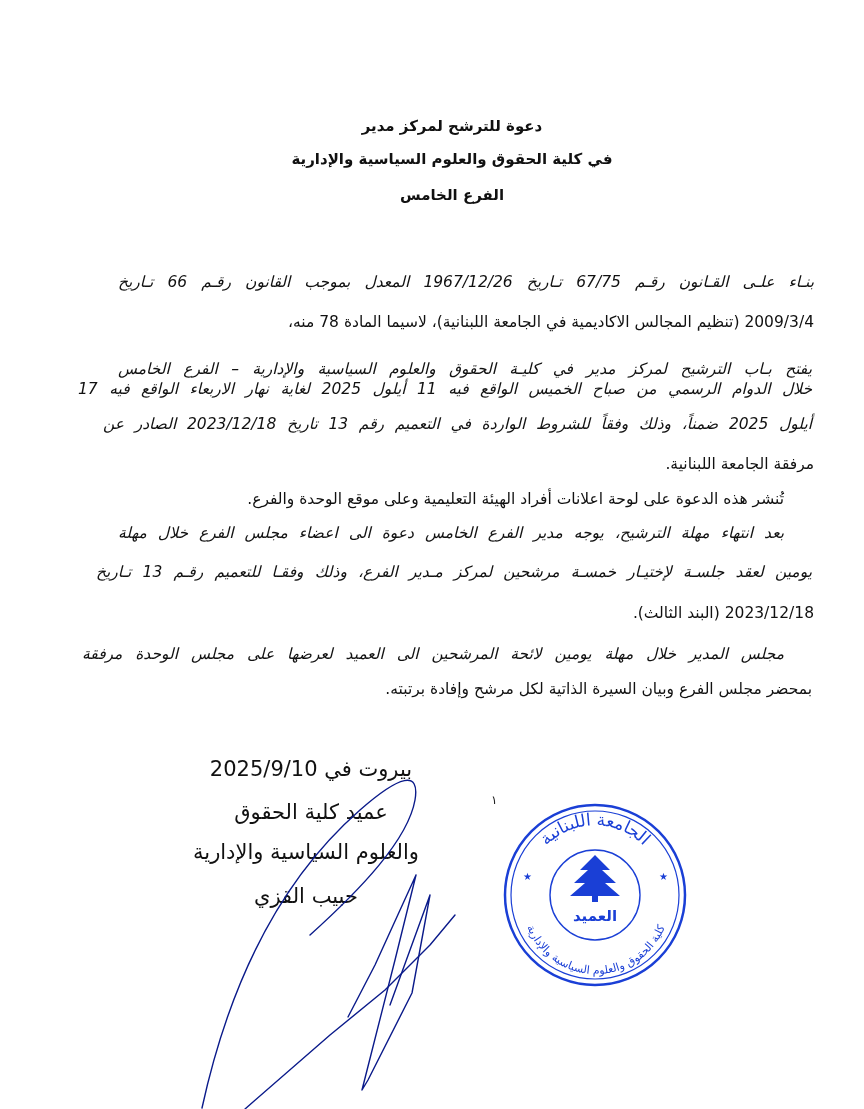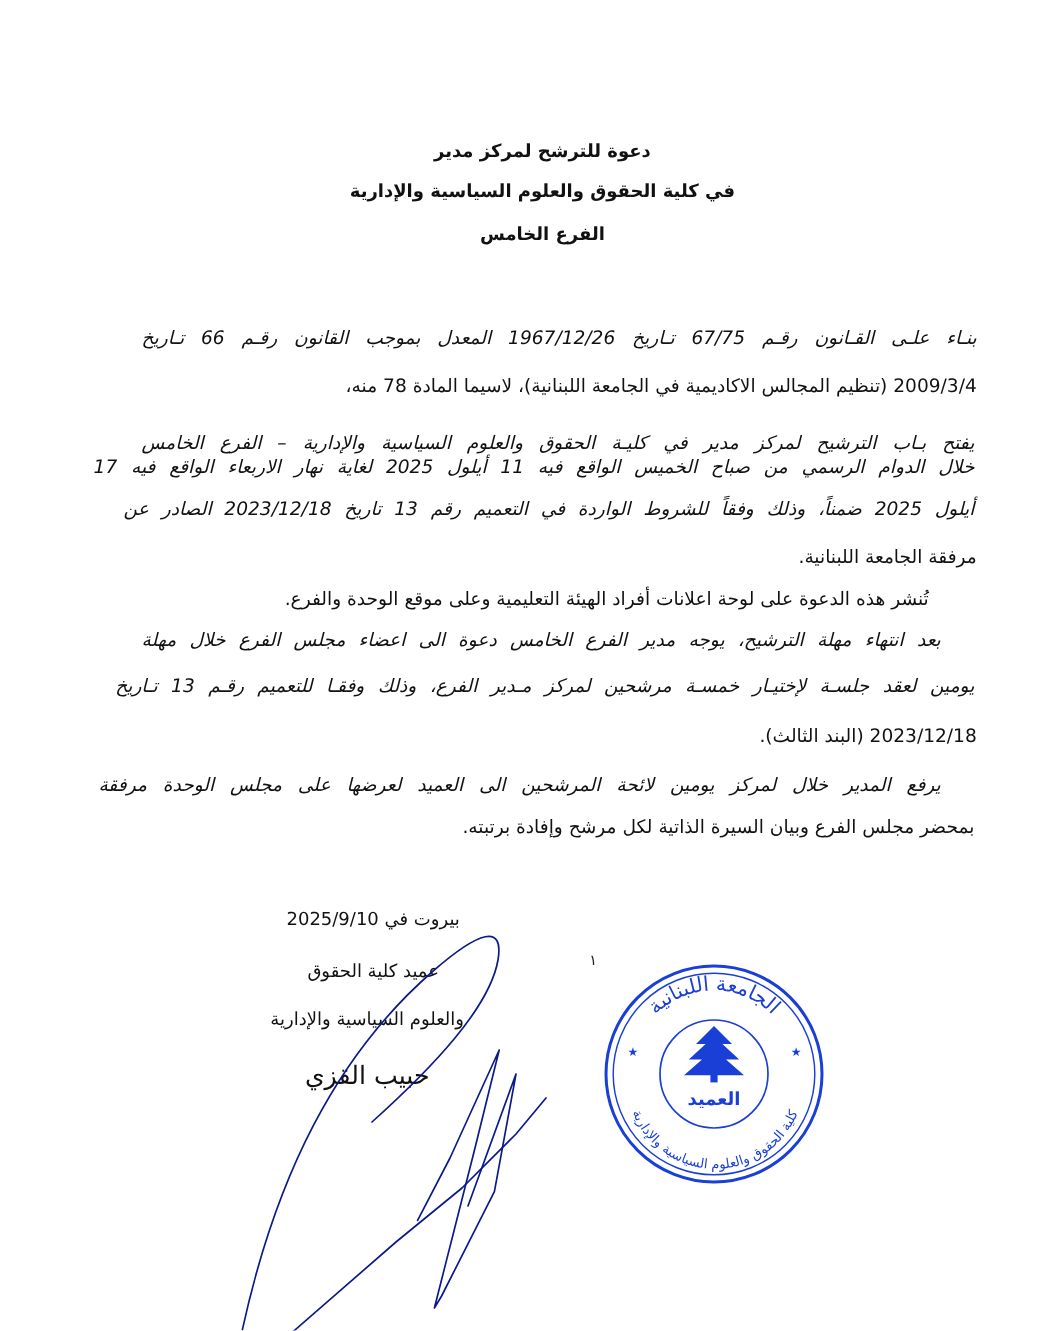--- a/index.html
+++ b/index.html
@@ -7,21 +7,21 @@
          font-family: "DejaVu Sans", "Liberation Sans", sans-serif; color: #111; }
   .page { position: absolute; left: 0; top: 0; width: 864px; height: 1109px; border-radius: 12px; }
   .title { position: absolute; left: 0; width: 864px; text-align: center; direction: rtl;
            font-weight: bold; font-size: 15px; }
   .t1 { top: 117px; left: 20px; }
   .t2 { top: 150px; left: 20px; }
   .t3 { top: 186px; left: 20px; }
   .line { position: absolute; direction: rtl; text-align: right; font-size: 15.5px;
           white-space: nowrap; right: 50px; }
   .just { text-align: justify; text-align-last: justify; font-style: italic; }
-  .sig-block { position: absolute; direction: rtl; text-align: center; font-size: 15px; }
+  .sig-block { position: absolute; direction: rtl; text-align: center; font-size: 21px; }
   .sig-date { top: 757px; left: 196px; width: 230px; }
   .sig-title1 { top: 800px; left: 196px; width: 230px; }
   .sig-title2 { top: 840px; left: 186px; width: 240px; }
   .sig-name { top: 884px; left: 246px; width: 120px; font-size: 21px; }
   svg.overlay { position: absolute; left: 0; top: 0; pointer-events: none; }
   .mark { position: absolute; left: 491px; top: 793px; font-size: 12px; color: #222; }
 </style>
 </head>
 <body>
 
@@ -32,27 +32,27 @@
   <div class="title t3">الفرع الخامس</div>
 
   <div class="line just" style="top:273px; left:118px;">بنـاء علـى القـانون رقـم 67/75 تـاريخ 1967/12/26 المعدل بموجب القانون رقـم 66 تـاريخ</div>
   <div class="line" style="top:313px;">2009/3/4 (تنظيم المجالس الاكاديمية في الجامعة اللبنانية)، لاسيما المادة 78 منه،</div>
 
   <div class="line just" style="top:345px; left:118px; right:52px;margin-top:15px;">يفتح بـاب الترشيح لمركز مدير في كليـة الحقوق والعلوم السياسية والإدارية – الفرع الخامس</div>
   <div class="line just" style="top:380px; left:78px; right:52px;">خلال الدوام الرسمي من صباح الخميس الواقع فيه 11 أيلول 2025 لغاية نهار الاربعاء الواقع فيه 17</div>
   <div class="line just" style="top:415px; left:103px; right:52px;">أيلول 2025 ضمناً، وذلك وفقاً للشروط الواردة في التعميم رقم 13 تاريخ 2023/12/18 الصادر عن</div>
   <div class="line" style="top:455px;">مرفقة الجامعة اللبنانية.</div>
 
-  <div class="line" style="top:490px; right:90px;">تُنشر هذه الدعوة على لوحة اعلانات أفراد الهيئة التعليمية وعلى موقع الوحدة والفرع.</div>
+  <div class="line" style="top:490px; right:80px;">تُنشر هذه الدعوة على لوحة اعلانات أفراد الهيئة التعليمية وعلى موقع الوحدة والفرع.</div>
 
   <div class="line just" style="top:524px; left:118px; right:80px;">بعد انتهاء مهلة الترشيح، يوجه مدير الفرع الخامس دعوة الى اعضاء مجلس الفرع خلال مهلة</div>
   <div class="line just" style="top:563px; left:96px; right:52px;">يومين لعقد جلسـة لإختيـار خمسـة مرشحين لمركز مـدير الفرع، وذلك وفقـا للتعميم رقـم 13 تـاريخ</div>
   <div class="line" style="top:604px;">2023/12/18 (البند الثالث).</div>
 
-  <div class="line just" style="top:645px; left:82px; right:80px;">يرفع المدير خلال لمركز يومين لائحة المرشحين الى العميد لعرضها على مجلس الوحدة مرفقة</div>
+  <div class="line just" style="top:645px; left:82px; right:80px;">مجلس المدير خلال مهلة يومين لائحة المرشحين الى العميد لعرضها على مجلس الوحدة مرفقة</div>
   <div class="line" style="top:680px; right:52px;">بمحضر مجلس الفرع وبيان السيرة الذاتية لكل مرشح وإفادة برتبته.</div>
 
   <div class="sig-block sig-date">بيروت في 2025/9/10</div>
   <div class="sig-block sig-title1">عميد كلية الحقوق</div>
   <div class="sig-block sig-title2">والعلوم السياسية والإدارية</div>
   <div class="sig-block sig-name">حبيب القزي</div>
   <div class="mark">١</div>
 
   <svg class="overlay" width="864" height="1109">
     <defs>

